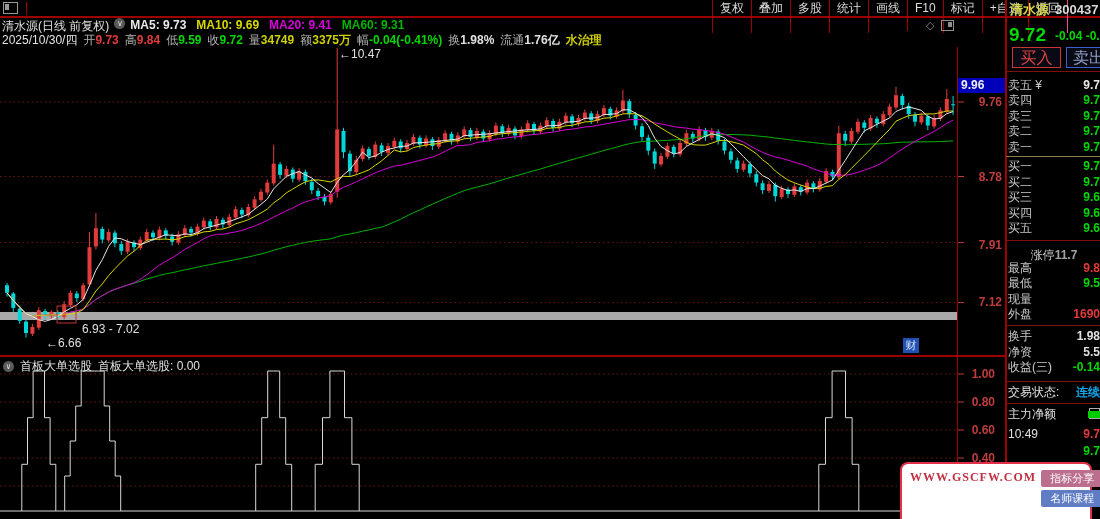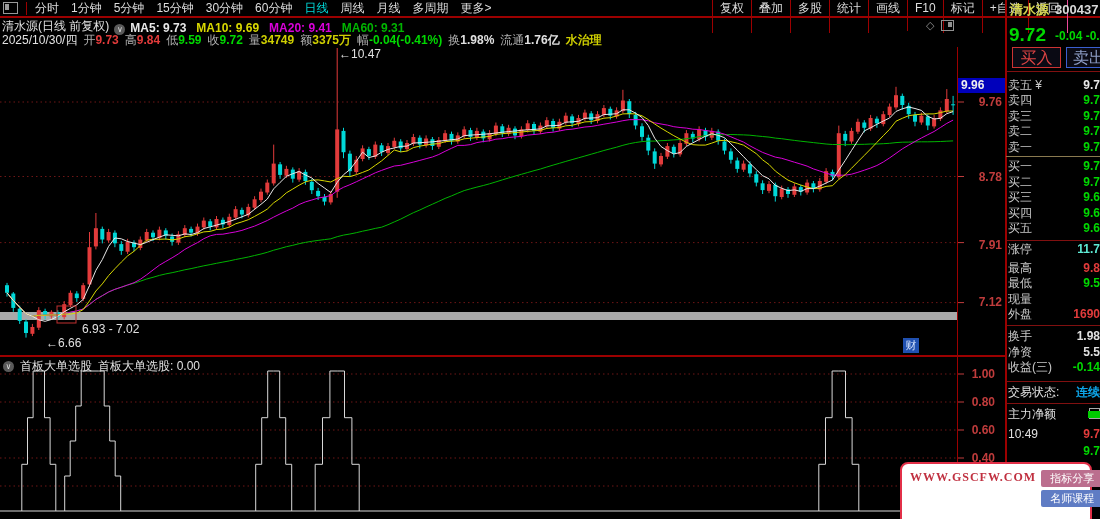--- a/index.html
+++ b/index.html
@@ -12,21 +12,21 @@
   .winicon{width:13px;height:10px;border:1px solid #999;margin:0 4px 0 3px;position:relative;}
   .winicon::after{content:"";position:absolute;left:1px;top:1px;width:4px;height:6px;background:#999;}
   .redsep{width:1px;height:13px;background:#9c0000;margin:0 4px;}
   .periods{display:flex;gap:12px;margin-left:4px;}
   .periods span{cursor:pointer;white-space:nowrap;}
   .periods .active{color:#00d9d9;}
   .tools{position:absolute;left:712px;top:0;height:16px;display:flex;align-items:center;}
   .tools span{padding:16px 7px;border-left:1px solid #9c0000;cursor:pointer;white-space:nowrap;}
   .tools span:last-child{border-right:1px solid #ec4899;}
   
-  .inforow{position:absolute;left:2px;display:flex;align-items:flex-end;font-size:12px;white-space:nowrap;}
+  .inforow{position:absolute;left:2px;display:flex;align-items:flex-start;font-size:12px;white-space:nowrap;}
   .inforow .t{color:#e2e2e2;}
   .circicon{display:inline-block;width:11px;height:11px;border-radius:50%;background:#5a5a5a;
             color:#ddd;font-size:8px;line-height:11px;text-align:center;margin:0 5px;}
   .inforow .ma{margin-right:10px;font-weight:bold;}
   .stat{margin-right:6px;}
   .stat i{font-style:normal;color:#b0b0b0;}
   .stat b{font-weight:bold;}
   
   .axlbl{position:absolute;width:42px;text-align:right;font-size:12px;font-weight:bold;color:#c03c3c;}
   .maxbox{position:absolute;left:958px;top:78px;width:45px;height:15px;background:#0000bb;
@@ -400,33 +400,20 @@
       <path d="M21.8,511L21.8,464.3L27.5,464.3L27.5,417.7L33.1,417.7L33.1,371.0L38.8,371.0L38.8,371.0L44.5,371.0L44.5,417.7L50.1,417.7L50.1,464.3L55.8,464.3L55.8,511.0" fill="none" stroke="#d8d8d8" stroke-width="1"></path>
       <path d="M64.7,511L64.7,476.0L70.2,476.0L70.2,441.0L75.7,441.0L75.7,406.0L81.2,406.0L81.2,371.0L86.7,371.0L98.7,371.0L104.2,371.0L104.2,406.0L109.7,406.0L109.7,441.0L115.2,441.0L115.2,476.0L120.7,476.0L120.7,511.0" fill="none" stroke="#d8d8d8" stroke-width="1"></path>
       <path d="M255.7,511L255.7,464.3L261.7,464.3L261.7,417.7L267.7,417.7L267.7,371.0L273.7,371.0L273.7,371.0L279.7,371.0L279.7,417.7L285.7,417.7L285.7,464.3L291.7,464.3L291.7,511.0" fill="none" stroke="#d8d8d8" stroke-width="1"></path>
       <path d="M315.2,511L315.2,464.3L322.5,464.3L322.5,417.7L329.9,417.7L329.9,371.0L337.2,371.0L337.2,371.0L344.5,371.0L344.5,417.7L351.9,417.7L351.9,464.3L359.2,464.3L359.2,511.0" fill="none" stroke="#d8d8d8" stroke-width="1"></path>
       <path d="M818.8,511L818.8,464.3L825.5,464.3L825.5,417.7L832.1,417.7L832.1,371.0L838.8,371.0L838.8,371.0L845.5,371.0L845.5,417.7L852.1,417.7L852.1,464.3L858.8,464.3L858.8,511.0" fill="none" stroke="#d8d8d8" stroke-width="1"></path>
     </svg>
 
   <div class="menubar">
     <span class="winicon"></span>
     <span class="redsep"></span>
-    <div class="periods">
-      <span>分时</span>
-      <span>1分钟</span>
-      <span>5分钟</span>
-      <span>15分钟</span>
-      <span>30分钟</span>
-      <span>60分钟</span>
-      <span class="active">日线</span>
-      <span>周线</span>
-      <span>月线</span>
-      <span>多周期</span>
-      <span>更多&gt;</span>
-    </div>
     <div class="tools">
       <span>复权</span>
       <span>叠加</span>
       <span>多股</span>
       <span>统计</span>
       <span>画线</span>
       <span>F10</span>
       <span>标记</span>
       <span>+自选</span>
       <span>返回</span>
@@ -533,23 +520,23 @@
   <div class="qrow" style="top:205.5px;">
       <span class="ql">买四</span>
       <span class="qv" style="color: rgb(0, 216, 0);">9.6</span>
     </div>
   <div class="qrow" style="top:221px;">
       <span class="ql">买五</span>
       <span class="qv" style="color: rgb(0, 216, 0);">9.6</span>
     </div>
   <div class="qsep" style="top:240px;"></div>
 
-  <div class="qrow" style="top:242px;">
+  <div class="qrow" style="top:248px;justify-content:center;">
       <span class="ql">涨停</span>
-      <span class="qv" style="color: #5eead4;">11.7</span>
+      <span class="qv" style="color: #a3a3a3;">11.7</span>
     </div>
   <div class="qrow" style="top:260.5px;">
       <span class="ql">最高</span>
       <span class="qv" style="color: rgb(226, 59, 59);">9.8</span>
     </div>
   <div class="qrow" style="top:276px;">
       <span class="ql">最低</span>
       <span class="qv" style="color: rgb(0, 216, 0);">9.5</span>
     </div>
   <div class="qrow" style="top:291.5px;">

